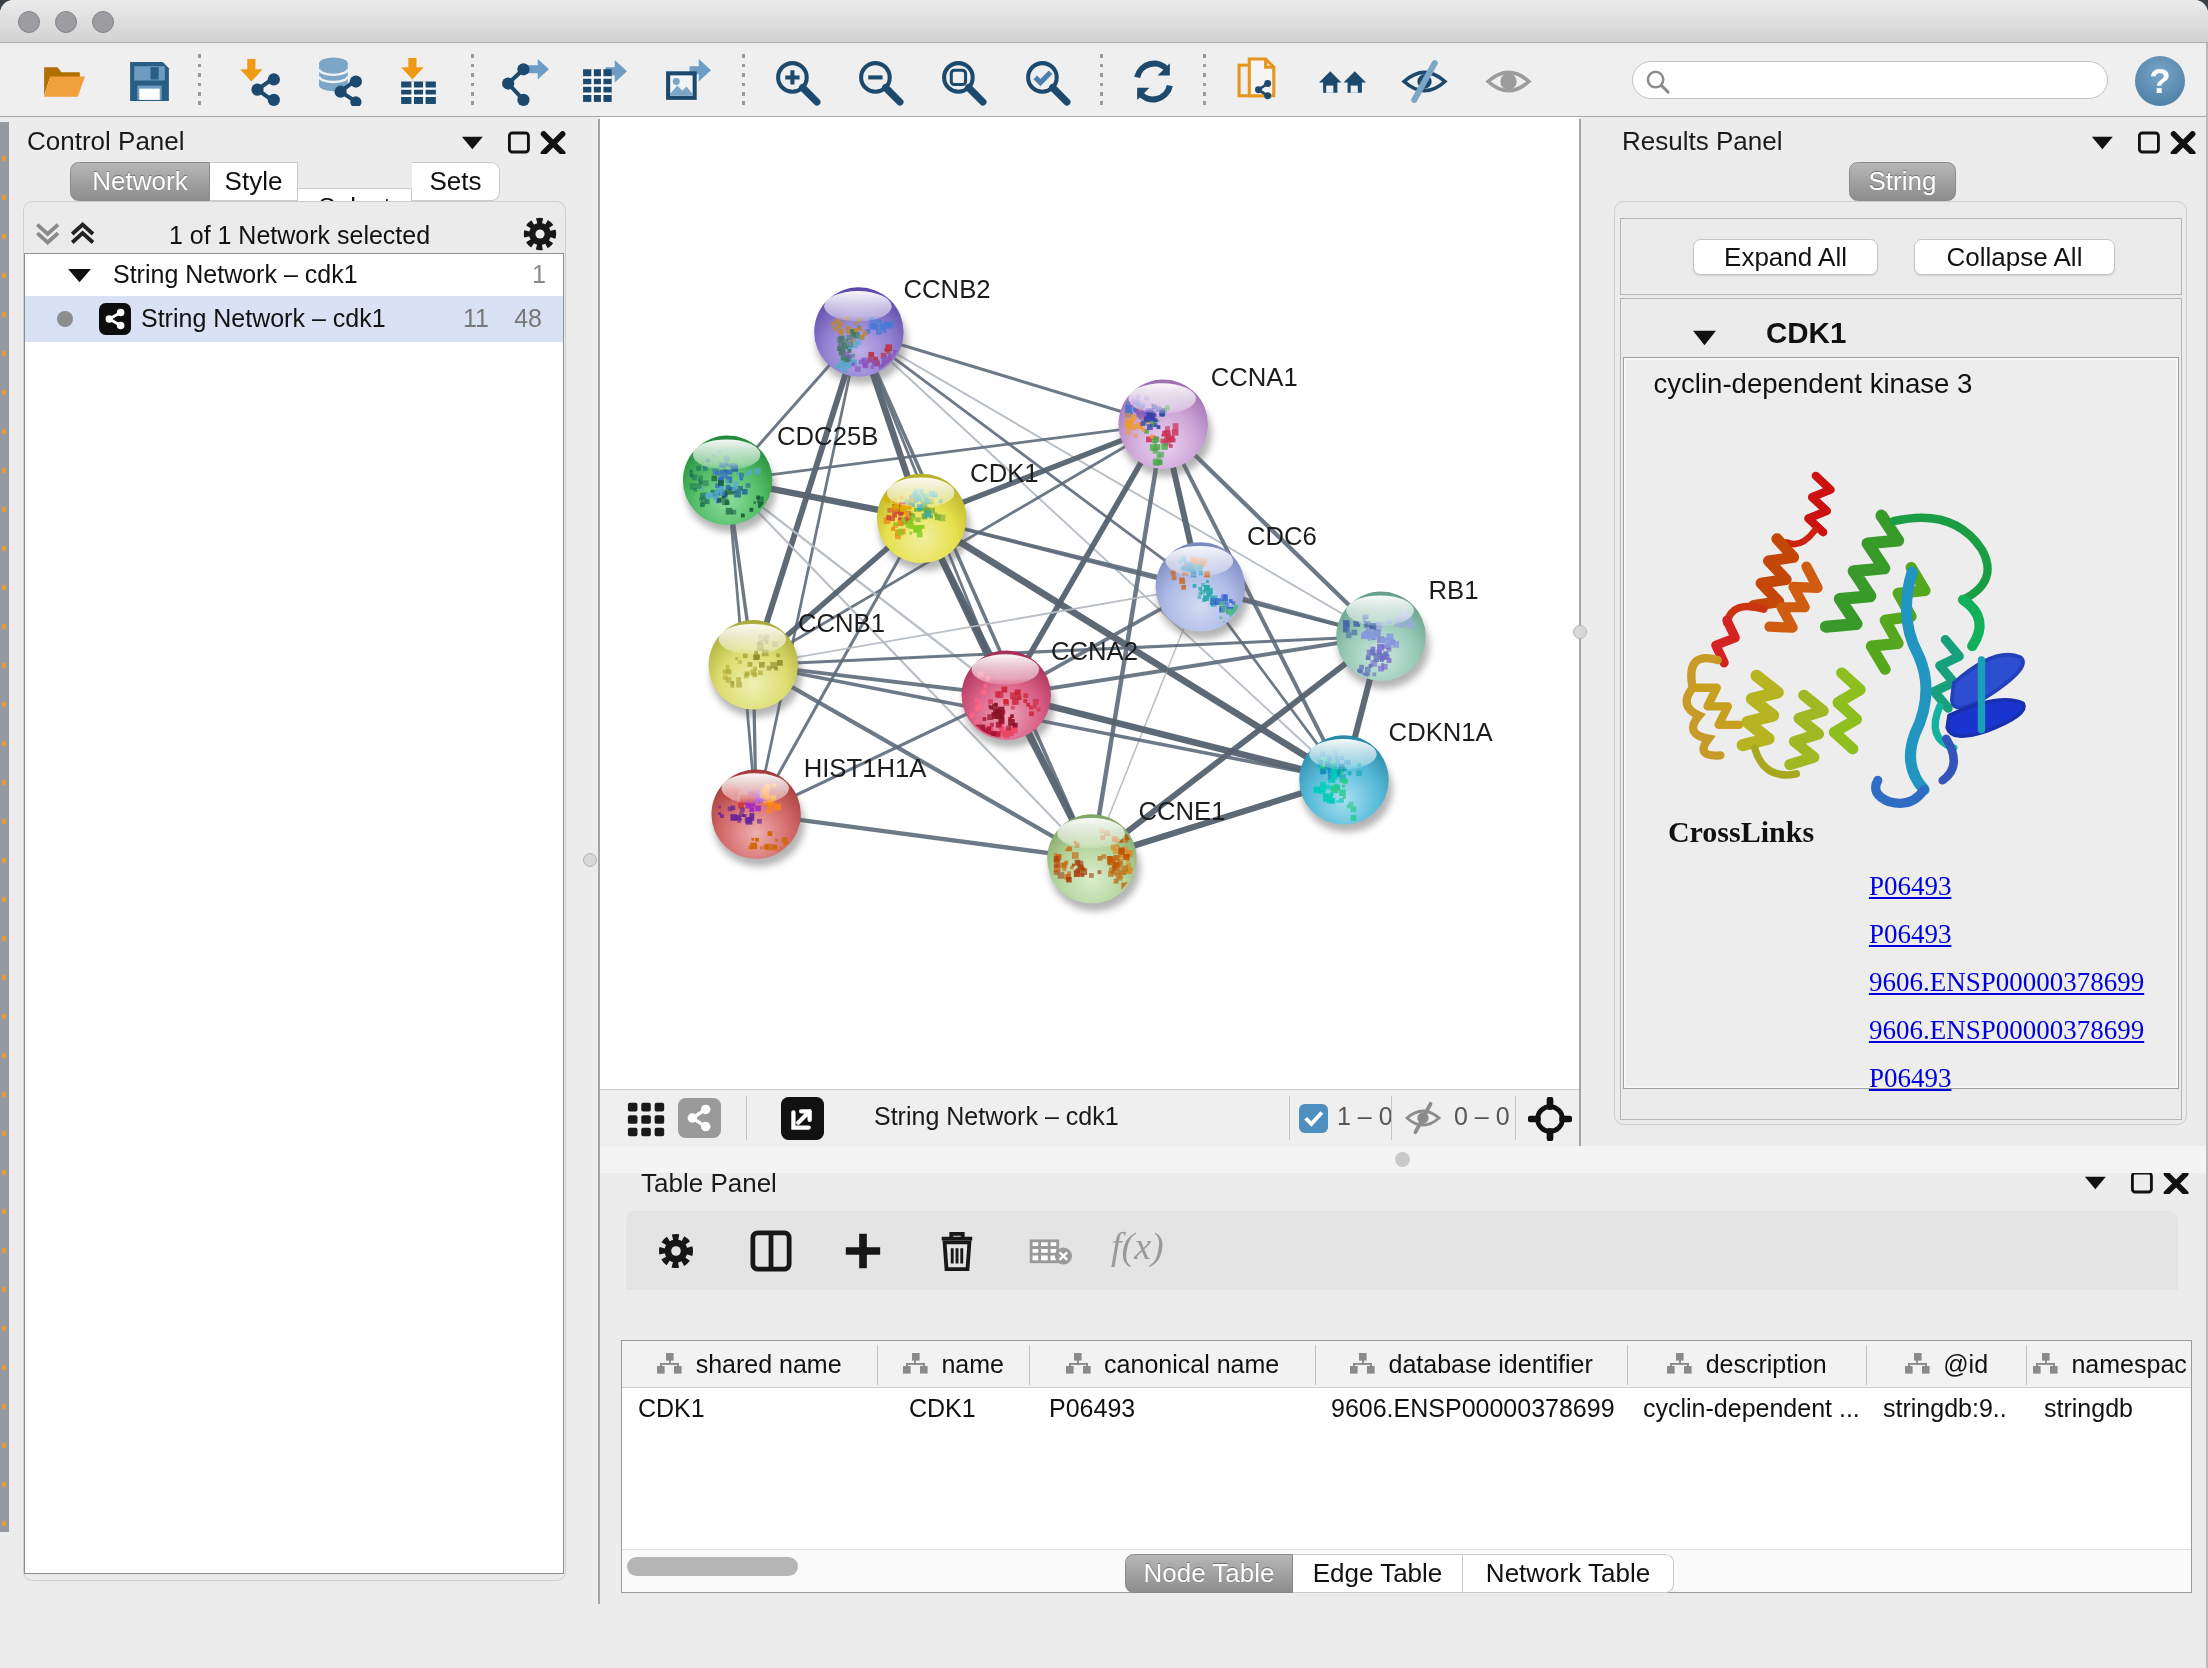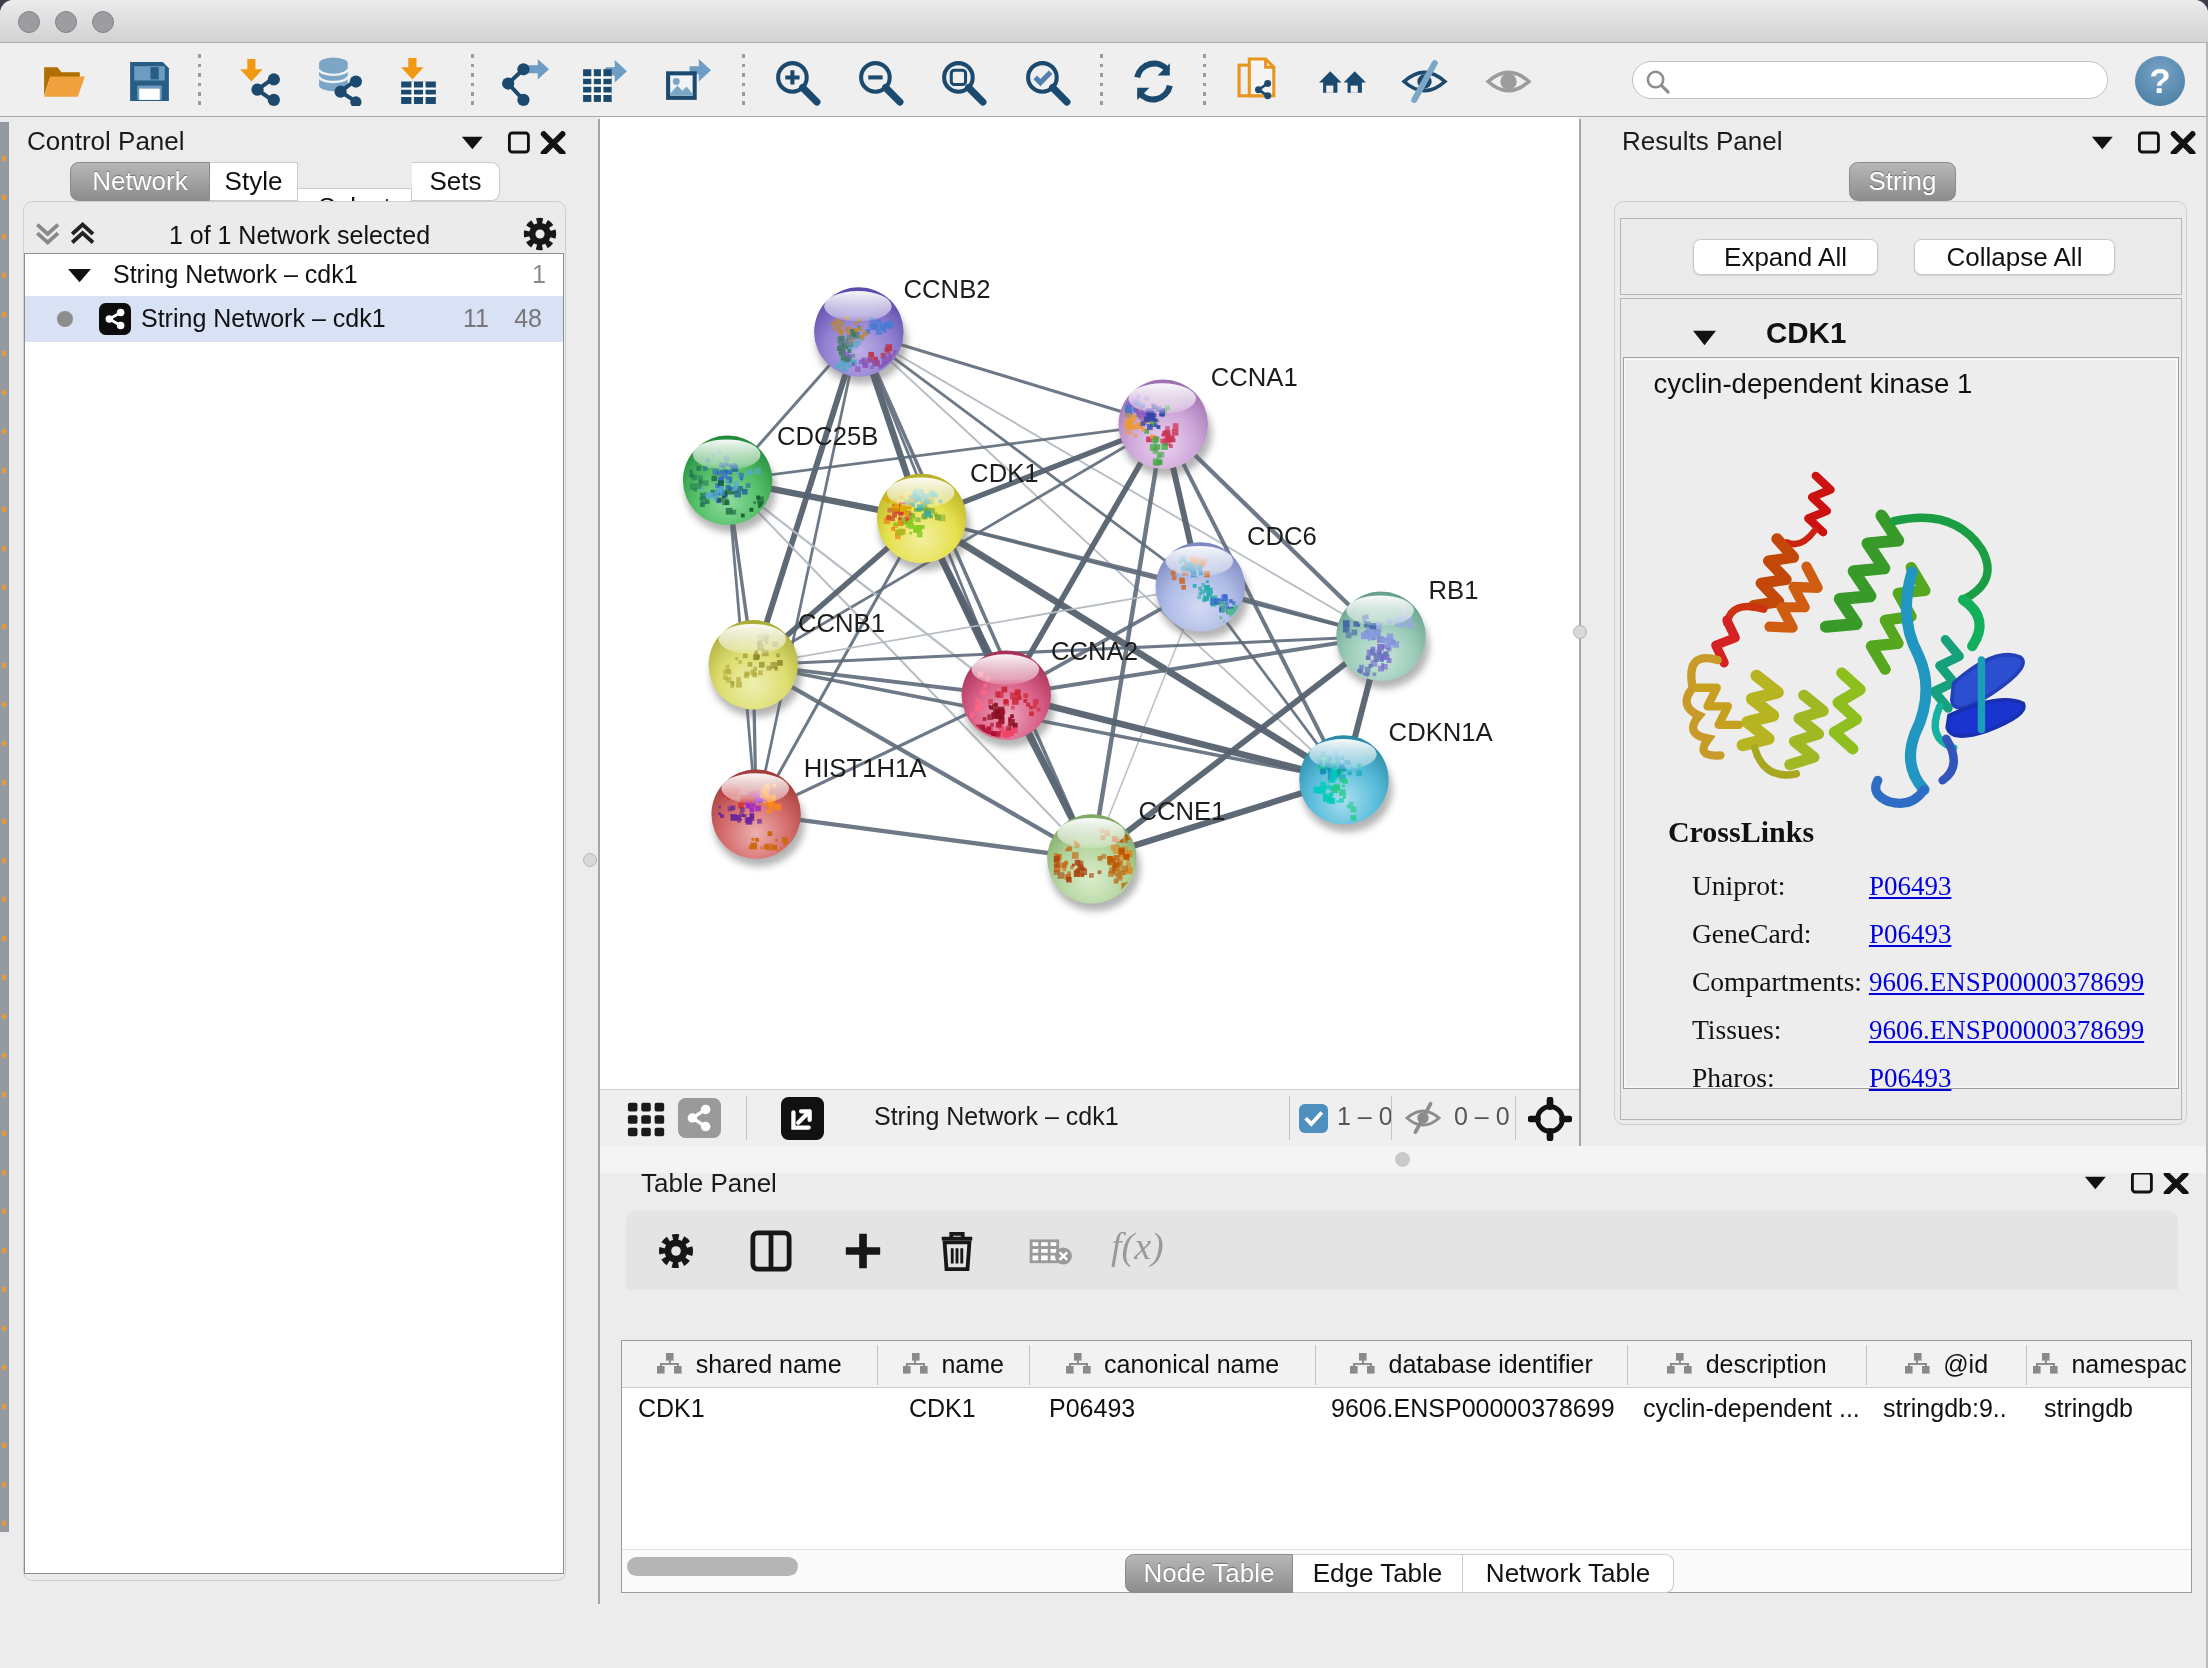--- a/index.html
+++ b/index.html
@@ -1675,21 +1675,21 @@
            border-radius:7.6px;text-align:center;font-size:26px;line-height:34px;color:#111;box-shadow:0 1px 1.9px rgba(0,0,0,.12);">Collapse All</div>
     </div>
 
     <div class="abs" style="left:1620px;top:298px;width:562px;height:822px;border:1px solid #b5b5b5;">
       <svg style="position:absolute;left:70px;top:28.5px" width="27" height="21" viewBox="0 0 28 22">
           <path d="M2 3 l12 15 12-15 z" fill="#111"></path>
         </svg>
       <div style="position:absolute;left:145px;top:17px;font-size:29.5px;font-weight:bold;color:#111;">CDK1</div>
 
       <div style="position:absolute;left:1.9px;top:58px;width:556px;height:732px;background:#ededed;border:1px solid #9e9e9e;box-shadow:inset 0 0 0 1.9px #f7f7f7;">
-        <div style="position:absolute;left:29.5px;top:9.5px;font-size:27.6px;color:#111;">cyclin-dependent kinase 1</div>
+        <div style="position:absolute;left:29.5px;top:9.5px;font-size:27.6px;color:#111;">cyclin-dependent kinase 3</div>
 
         <svg style="position:absolute;left:52px;top:103px" width="361" height="361" viewBox="0 0 390 390">
             <g fill="none" stroke-linecap="round">
               <path d="M151 16 L167 31 L147 39 L163 54 L143 62 L159 77" stroke="#cc1111" stroke-width="9" fill="none" stroke-linejoin="round"></path>
               <path d="M150 75 Q135 95 120 88" stroke="#cc2211" stroke-width="7" fill="none"></path>
               <path d="M109 84 L127 104 L100 108 L119 128 L92 132 L111 152 L84 156" stroke="#c24708" stroke-width="12" fill="none" stroke-linejoin="round"></path>
               <path d="M141 114 L153 137 L127 136 L139 158 L114 158 L126 180 L101 179" stroke="#cf5c10" stroke-width="11" fill="none" stroke-linejoin="round"></path>
               <path d="M95 160 Q60 150 55 175" stroke="#cc3311" stroke-width="8" fill="none"></path>
               <path d="M55 172 L64 191 L43 199 L52 218" stroke="#d42222" stroke-width="10" fill="none" stroke-linejoin="round"></path>
               <path d="M45 215 Q10 205 18 245 Q2 265 25 275 Q8 295 35 300 Q20 320 48 318" stroke="#c89b28" stroke-width="9" fill="none"></path>
@@ -1706,27 +1706,20 @@
               <path d="M285 265 Q270 300 300 310" stroke="#15b2a2" stroke-width="8" fill="none"></path>
               <path d="M255 120 Q240 170 262 210 Q280 250 258 295 Q245 330 268 355" stroke="#2196c0" stroke-width="12" fill="none"></path>
               <path d="M300 240 Q345 200 372 212 Q385 222 340 252 Q300 278 298 258 z" fill="#2b4fd0" stroke="#2440b8" stroke-width="4"></path>
               <path d="M295 275 Q350 250 375 262 Q382 274 335 292 Q298 304 293 288 z" fill="#1a34d0" stroke="#1830b0" stroke-width="4"></path>
               <path d="M330 215 L330 290" stroke="#19a0b8" stroke-width="8"></path>
               <path d="M268 355 Q255 375 230 368 Q210 360 218 345" stroke="#2f6cc4" stroke-width="10" fill="none"></path>
               <path d="M292 300 Q310 330 288 345" stroke="#3355bb" stroke-width="9" fill="none"></path>
             </g>
           </svg>
         <div style="position:absolute;left:44px;top:457px;font-family:'Liberation Serif',serif;font-size:30px;font-weight:bold;color:#111;">CrossLinks</div>
-        <div style="position:absolute;left:68px;top:504px;font-family:'Liberation Serif',serif;font-size:27.6px;color:#111;line-height:48px;">
-          <div>Uniprot:</div>
-            <div>GeneCard:</div>
-            <div>Compartments:</div>
-            <div>Tissues:</div>
-            <div>Pharos:</div>
-        </div>
         <div style="position:absolute;left:245px;top:504px;font-family:'Liberation Serif',serif;font-size:27px;color:#0000dd;line-height:48px;text-decoration:underline;">
           <div>P06493</div>
             <div>P06493</div>
             <div>9606.ENSP00000378699</div>
             <div>9606.ENSP00000378699</div>
             <div>P06493</div>
         </div>
       </div>
     </div>
   </div>

